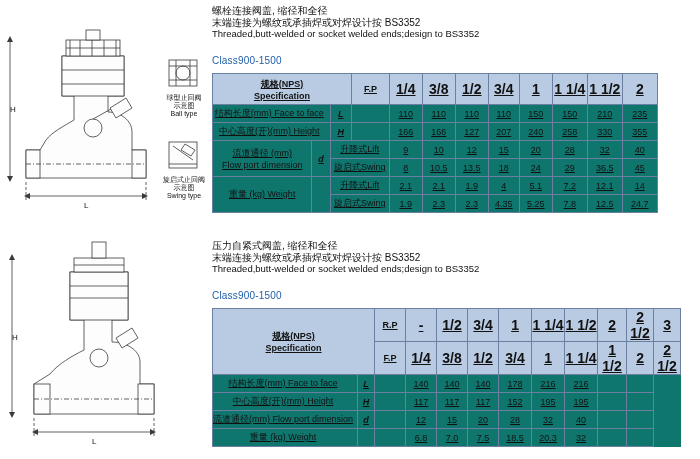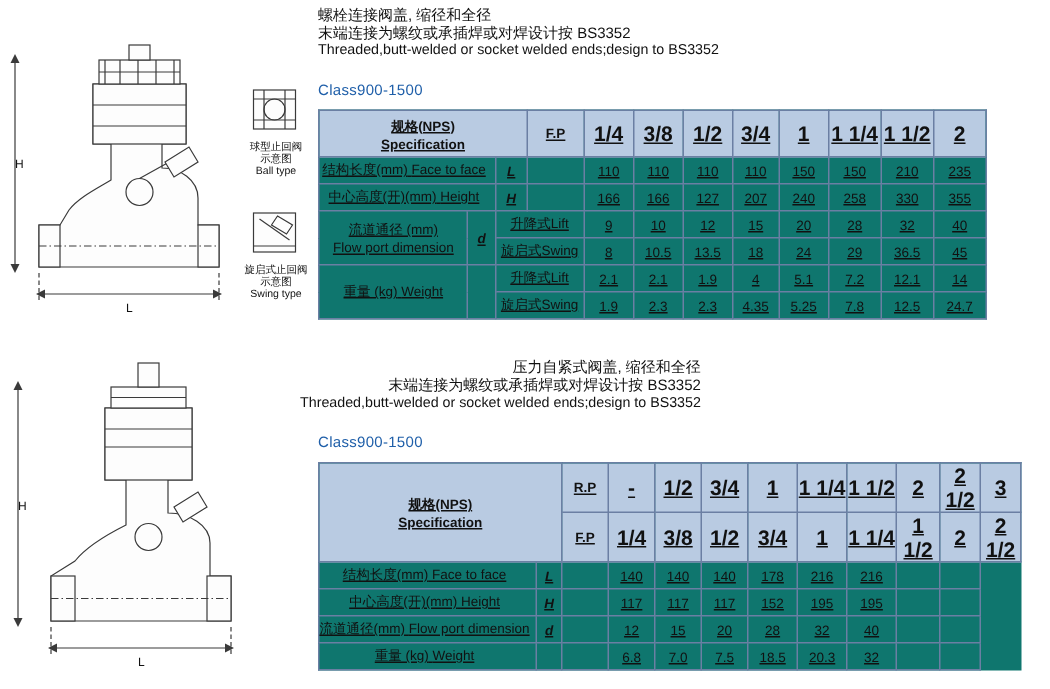--- a/index.html
+++ b/index.html
@@ -285,21 +285,21 @@
         <path d="M116,106 L132,96 L138,106 L122,116 Z" fill="#fdfdfd"></path>
         <rect x="34" y="152" width="16" height="30" fill="#fdfdfd"></rect>
         <rect x="138" y="152" width="16" height="30" fill="#fdfdfd"></rect>
         <line x1="34" y1="167" x2="154" y2="167" stroke-dasharray="5,2,1,2"></line>
       </g>
       <text x="12" y="108" font-size="8" font-family="Liberation Sans, sans-serif" fill="#111">H</text>
       <text x="92" y="212" font-size="8" font-family="Liberation Sans, sans-serif" fill="#111">L</text>
     </svg>
   </div>
 
-  <div class="hdr" style="left:200px;top:8px;text-align:right;">
+  <div class="hdr" style="left:212px;top:8px;">
     <div class="cn">压力自紧式阀盖, 缩径和全径</div>
     <div class="cn">末端连接为螺纹或承插焊或对焊设计按 BS3352</div>
     <div>Threaded,butt-welded or socket welded ends;design to BS3352</div>
   </div>
   <div class="cls" style="left:212px;top:58px;">Class900-1500</div>
 
   <table class="spec" style="left:212px;top:76px;">
     <tbody>
         <tr>
       <td class="hdrc" rowspan="2" colspan="2" style="width:138px;height:34px;">

